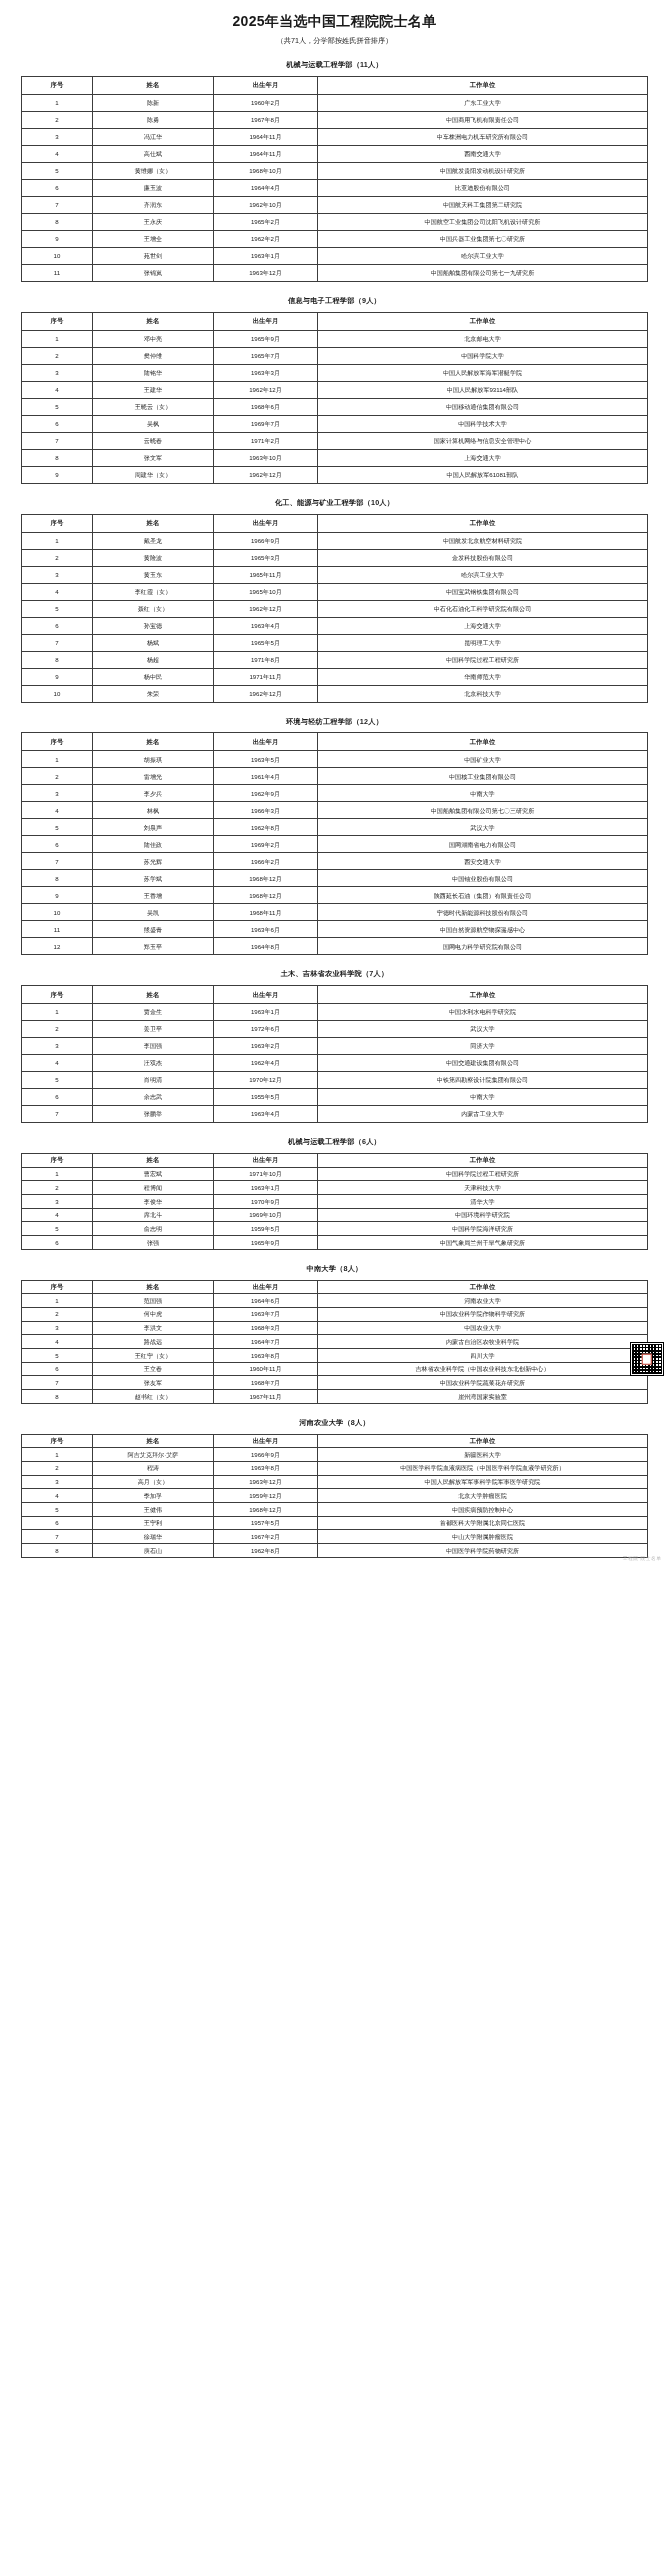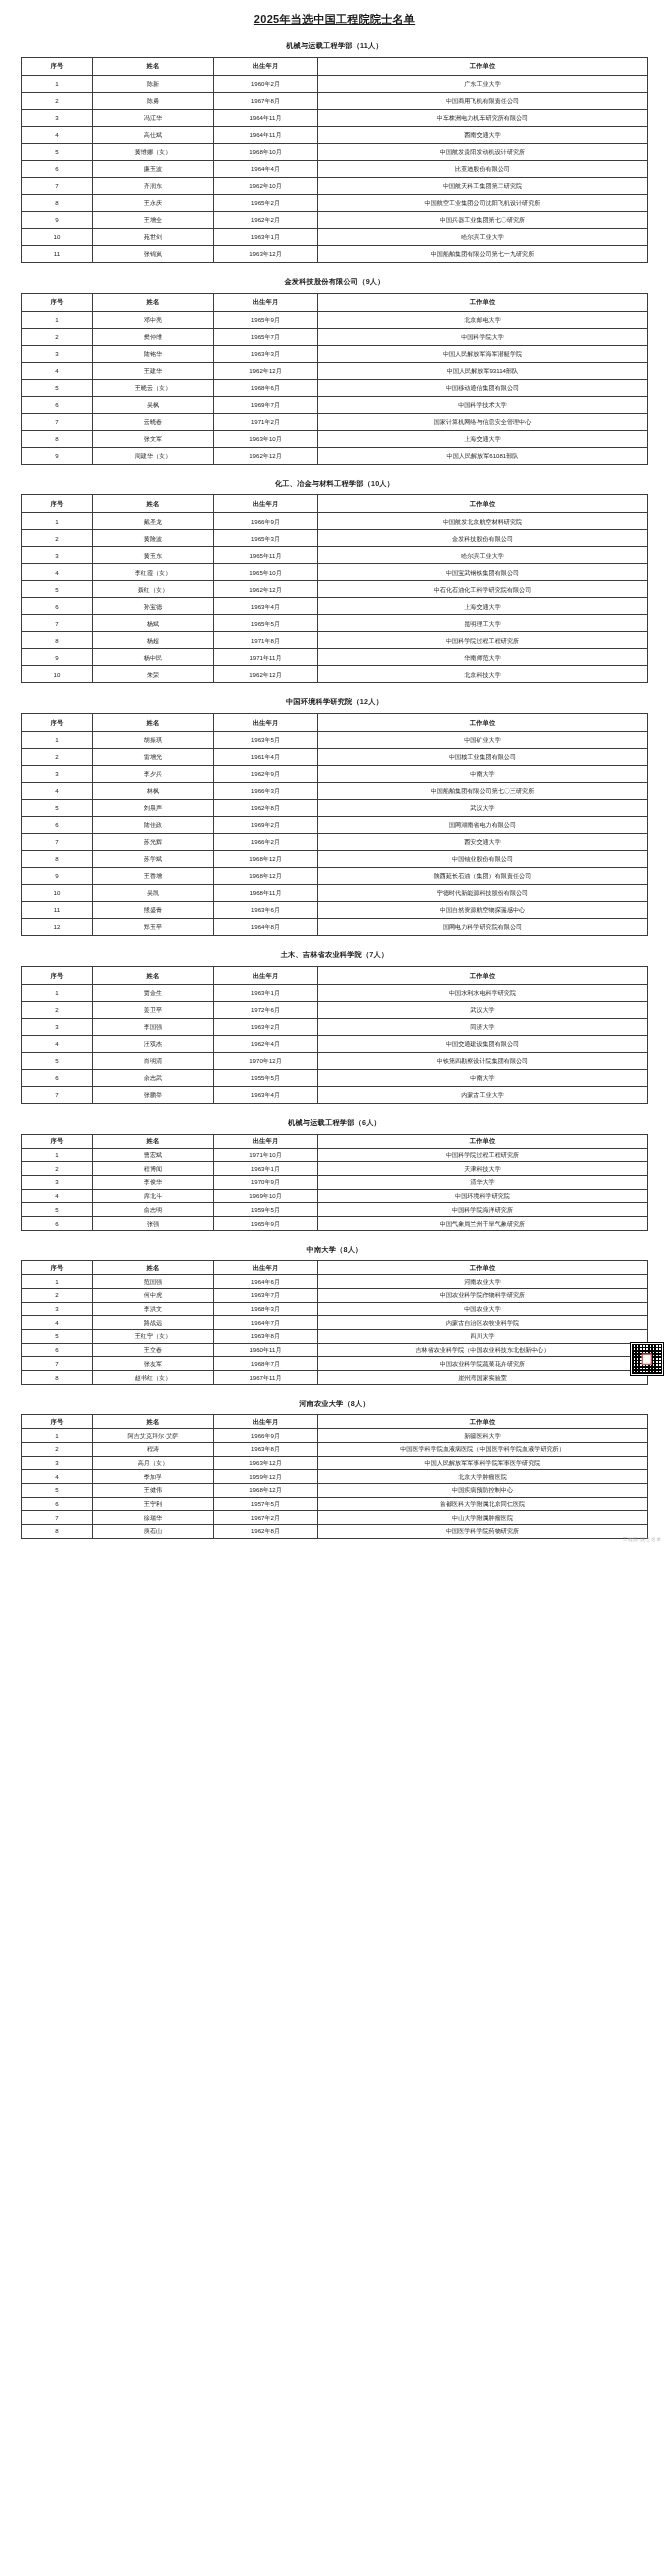--- a/index.html
+++ b/index.html
@@ -15,26 +15,25 @@
   }
   #page {
     width: 669px;
     position: relative;
     background: #ffffff;
     padding-bottom: 5.3px;
     box-sizing: border-box;
   }
   .doc-title {
     text-align: center;
-    font-size: 11px;
+    font-size: 14px;
     font-weight: bold;
     letter-spacing: 0.3px;
     padding-top: 11.7px;
     line-height: 1.4;
-    text-decoration: underline;
   }
   .doc-subtitle {
     text-align: center;
     font-size: 7.2px;
     font-weight: normal;
     padding-top: 4.8px;
     line-height: 1.4;
   }
   .section {
     margin-top: 14px;
@@ -107,20 +106,21 @@
     letter-spacing: 0.5px;
     user-select: none;
   }
 </style>
 </head>
 <body>
 
 <div id="page">
 
   <div class="doc-title">2025年当选中国工程院院士名单</div>
+  <div class="doc-subtitle">（共71人，分学部按姓氏拼音排序）</div>
 
   <div id="sections-host">
       <div class="section">
         <div class="section-title">机械与运载工程学部（11人）</div>
         <table class="roster">
           <colgroup>
             <col class="c-idx">
             <col class="c-name">
             <col class="c-dob">
             <col class="c-org">
@@ -197,21 +197,21 @@
             <tr>
               <td>11</td>
               <td>张锦岚</td>
               <td>1963年12月</td>
               <td>中国船舶集团有限公司第七一九研究所</td>
             </tr>
           </tbody>
         </table>
       </div>
       <div class="section">
-        <div class="section-title">金发科技股份有限公司（9人）</div>
+        <div class="section-title">信息与电子工程学部（9人）</div>
         <table class="roster">
           <colgroup>
             <col class="c-idx">
             <col class="c-name">
             <col class="c-dob">
             <col class="c-org">
           </colgroup>
           <thead>
             <tr>
               <th>序号</th>
@@ -272,21 +272,21 @@
             <tr>
               <td>9</td>
               <td>周建华（女）</td>
               <td>1962年12月</td>
               <td>中国人民解放军61081部队</td>
             </tr>
           </tbody>
         </table>
       </div>
       <div class="section">
-        <div class="section-title">化工、冶金与材料工程学部（10人）</div>
+        <div class="section-title">化工、能源与矿业工程学部（10人）</div>
         <table class="roster">
           <colgroup>
             <col class="c-idx">
             <col class="c-name">
             <col class="c-dob">
             <col class="c-org">
           </colgroup>
           <thead>
             <tr>
               <th>序号</th>
@@ -353,21 +353,21 @@
             <tr>
               <td>10</td>
               <td>朱荣</td>
               <td>1962年12月</td>
               <td>北京科技大学</td>
             </tr>
           </tbody>
         </table>
       </div>
       <div class="section">
-        <div class="section-title">中国环境科学研究院（12人）</div>
+        <div class="section-title">环境与轻纺工程学部（12人）</div>
         <table class="roster">
           <colgroup>
             <col class="c-idx">
             <col class="c-name">
             <col class="c-dob">
             <col class="c-org">
           </colgroup>
           <thead>
             <tr>
               <th>序号</th>

